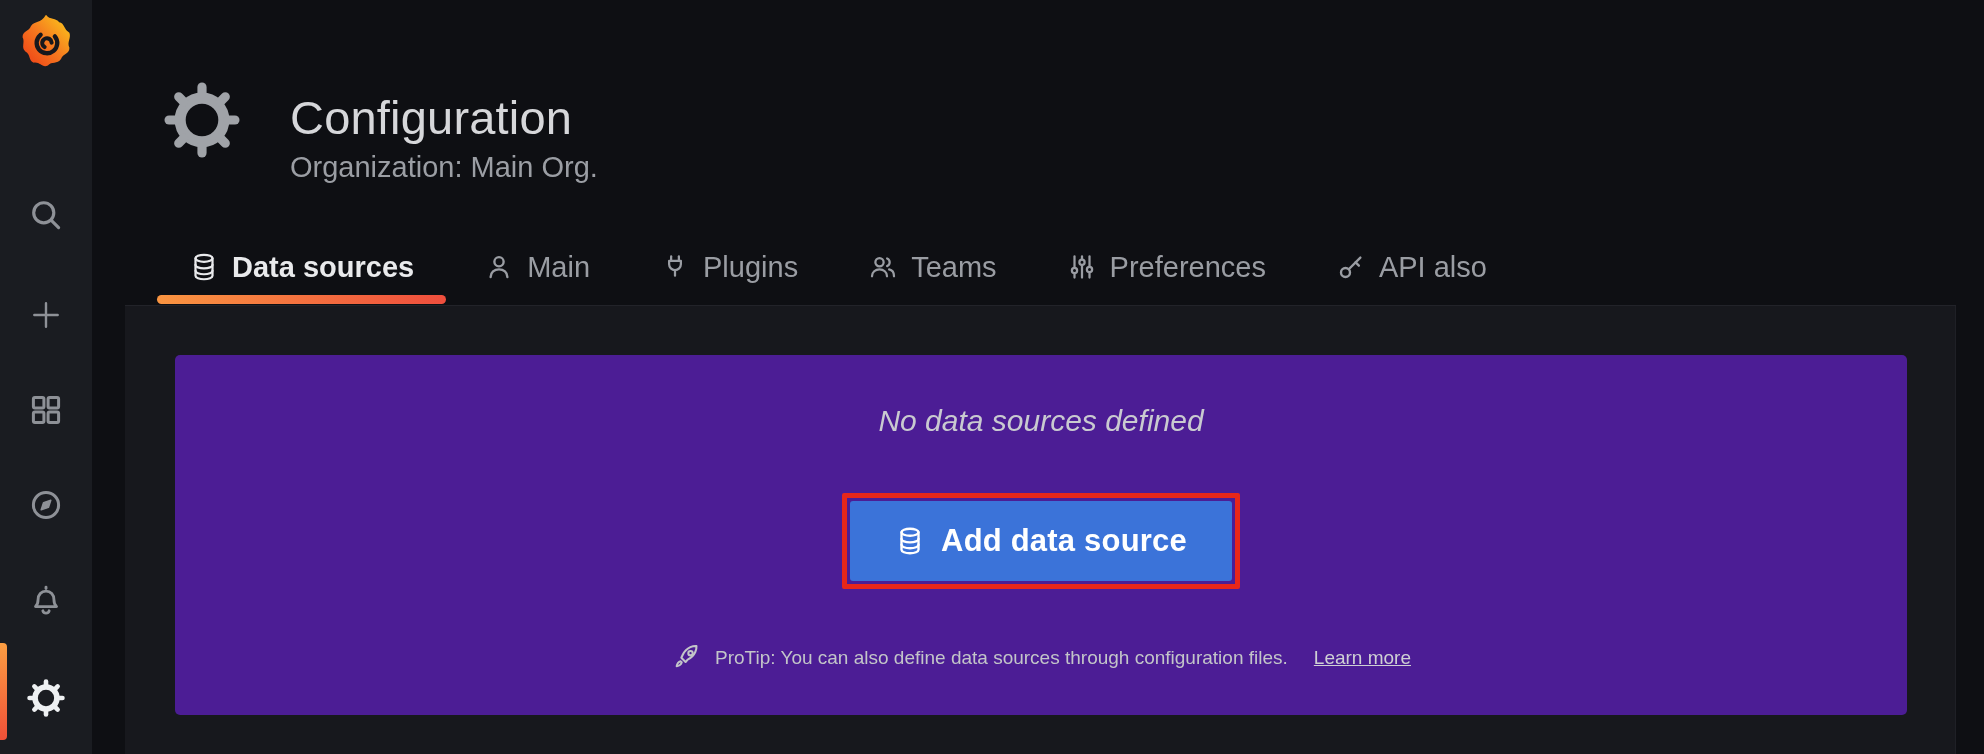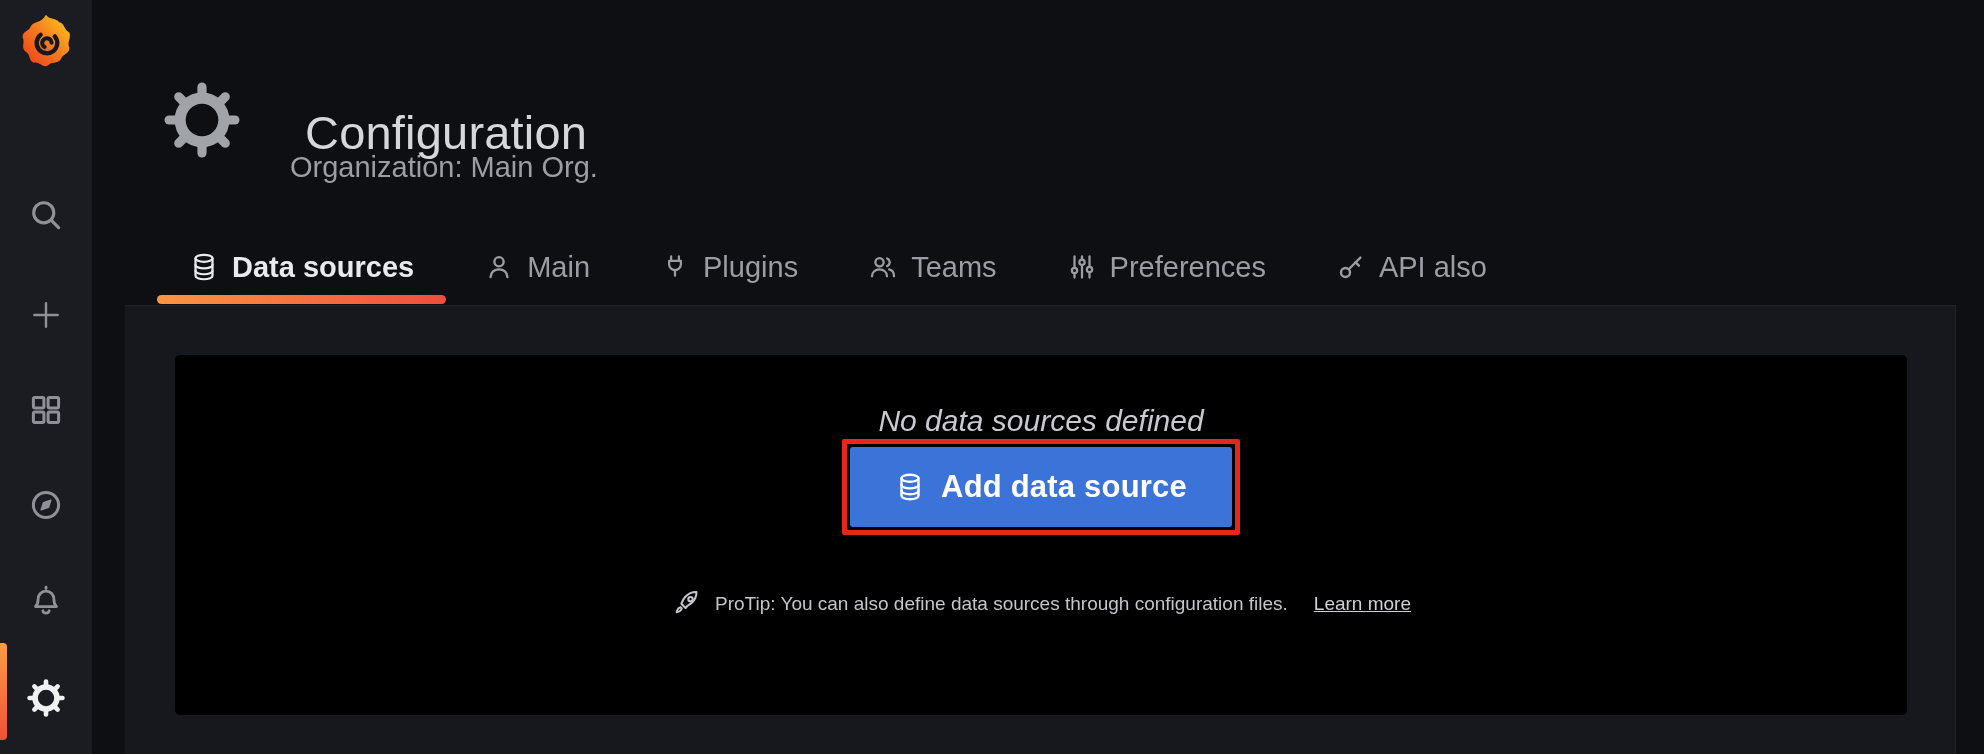--- a/index.html
+++ b/index.html
@@ -51,28 +51,28 @@
     content:"";position:absolute;left:0;right:0;top:100%;height:9px;border-radius:5px;
     background:linear-gradient(90deg,#fa9541 0%,#ef4e3d 100%);
   }
   
   .content-container{
     position:absolute;left:125px;top:305px;width:1831px;height:449px;
     background:#17181d;box-shadow:inset 0 1px 0 #222329, inset -1px 0 0 #1f2026;
   }
   .cta-panel{
     position:absolute;left:50px;top:50px;width:1732px;height:360px;
-    background:#000000;border-radius:5px;
+    background:#4c1d95;border-radius:5px;
     display:flex;flex-direction:column;align-items:center;
   }
   .empty-message{
     margin-top:47px;font-size:30px;line-height:37px;font-style:italic;color:#c9cad0;
   }
   .highlight-box{
-    border:5px solid #e8271a;padding:3px;border-radius:2px;
+    margin-top:54px;border:5px solid #e8271a;padding:3px;border-radius:2px;
     display:inline-block;
   }
   .add-btn{
     display:inline-flex;align-items:center;gap:16px;
     height:80px;padding:0 45px;border:none;border-radius:3px;cursor:pointer;
     background:#3b73d9;color:#ffffff;
     font-family:inherit;font-size:31px;font-weight:700;letter-spacing:.2px;
   }
   .add-btn svg{color:#ffffff;}
   .protip{
@@ -180,21 +180,21 @@
           <path d="M17.8 17.8 L19.35 19.35"></path>
         <path d="M12 20.2 L12 22.4"></path>
           <path d="M6.2 17.8 L4.65 19.35"></path>
         <path d="M3.8 12 L1.6 12"></path>
           <path d="M6.2 6.2 L4.65 4.65"></path>
         <path d="M12 3.8 L12 1.6"></path>
           <path d="M17.8 6.2 L19.35 4.65"></path>
       </g>
     </svg>
   </span>
-  <h1 class="page-title" style="margin:15px;">Configuration</h1>
+  <h1 class="page-title" style="margin:0;">Configuration</h1>
   <div class="page-subtitle">Organization: Main Org.</div>
 </header>
 
 <div class="tabs">
   <div class="tab active">
     <span>
       <svg width="30" height="30" viewBox="0 0 24 24" fill="none" stroke="currentColor" stroke-width="1.8" stroke-linecap="round">
         <ellipse cx="12" cy="5" rx="6.8" ry="2.8"></ellipse>
         <path d="M5.2 5 V19 c0 1.55 3 2.8 6.8 2.8 s6.8-1.25 6.8-2.8 V5"></path>
         <path d="M5.2 10.3 c0 1.55 3 2.8 6.8 2.8 s6.8-1.25 6.8-2.8"></path>

